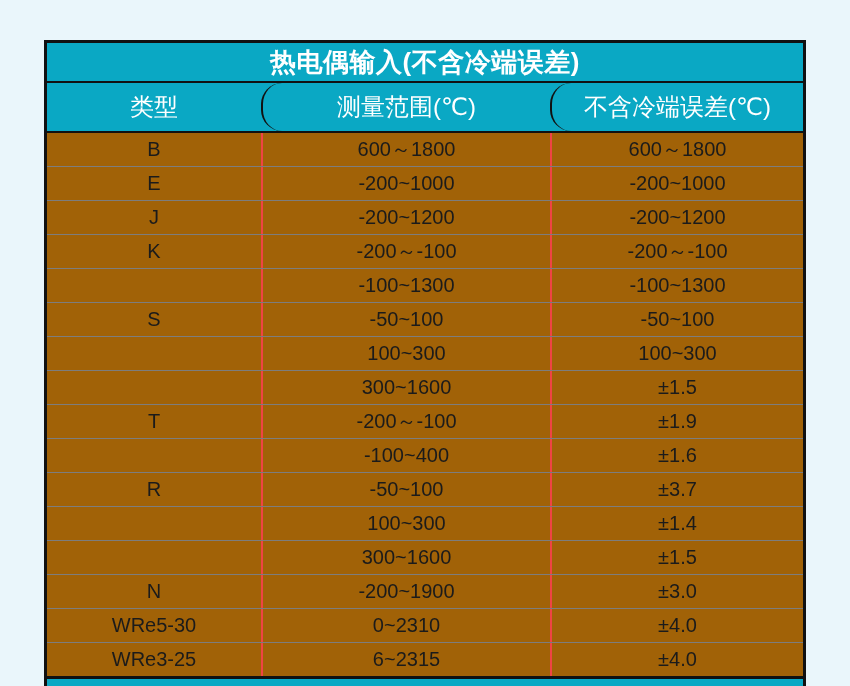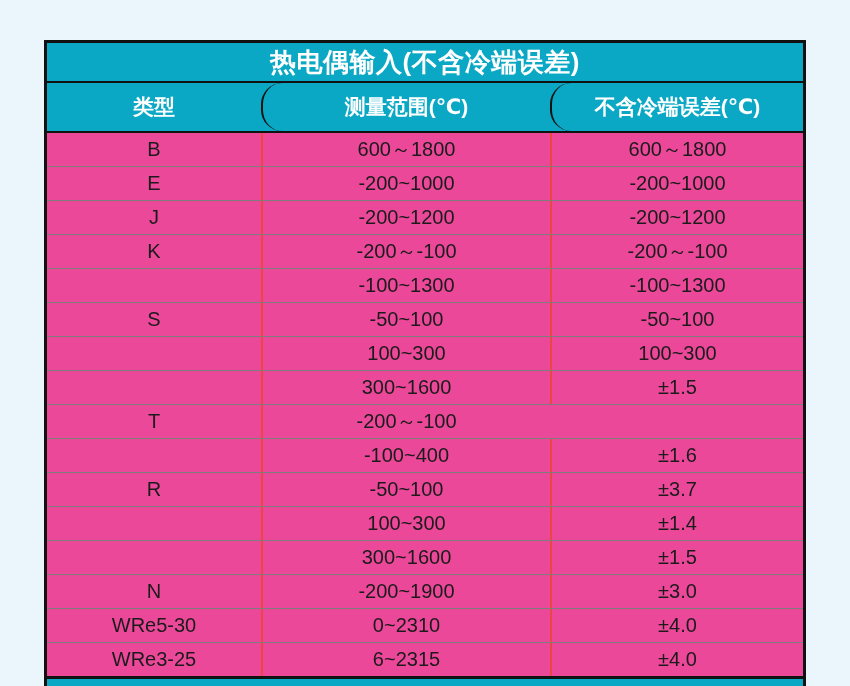--- a/index.html
+++ b/index.html
@@ -14,21 +14,21 @@
     font-family: "Liberation Sans", "DejaVu Sans", sans-serif;
     overflow: hidden;
   }
   .spec-table {
     position: absolute;
     left: 44px;
     top: 40px;
     width: 762px;
     box-sizing: border-box;
     border: 3px solid #111111;
-    background: #ec4899;
+    background: #a16207;
   }
   .table-title {
     height: 38px;
     background: #0AA8C4;
     color: #ffffff;
     font-weight: bold;
     font-size: 26px;
     display: flex;
     align-items: center;
     justify-content: center;
@@ -40,22 +40,22 @@
     grid-template-columns: 214px 289px 253px;
     height: 48px;
     background: #0AA8C4;
     border-bottom: 2px solid #111111;
   }
   .header-cell {
     display: flex;
     align-items: center;
     justify-content: center;
     color: #ffffff;
-    font-weight: bold;
-    font-size: 21px;
+    font-weight: normal;
+    font-size: 24px;
     text-align: center;
   }
   .header-cell + .header-cell {
     border-left: 2px solid #111111;
     border-radius: 21px;
   }
   .body-rows .data-row {
     display: grid;
     grid-template-columns: 214px 289px 253px;
     height: 33px;
@@ -143,20 +143,21 @@
 
   <div class="data-row">
     <div class="data-cell"></div>
     <div class="data-cell">300~1600</div>
     <div class="data-cell">±1.5</div>
   </div>
 
   <div class="data-row">
     <div class="data-cell">T</div>
     <div class="data-cell">-200～-100</div>
+    <div class="data-cell">±1.9</div>
   </div>
 
   <div class="data-row">
     <div class="data-cell"></div>
     <div class="data-cell">-100~400</div>
     <div class="data-cell">±1.6</div>
   </div>
 
   <div class="data-row">
     <div class="data-cell">R</div>

